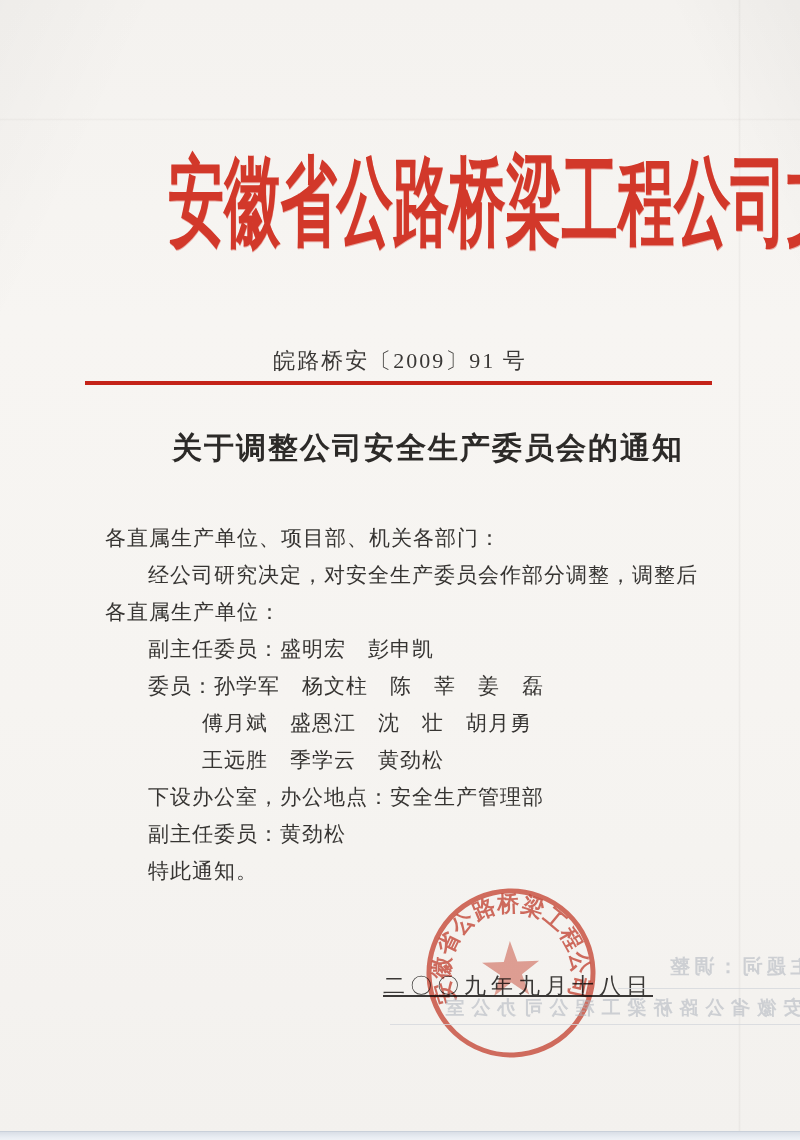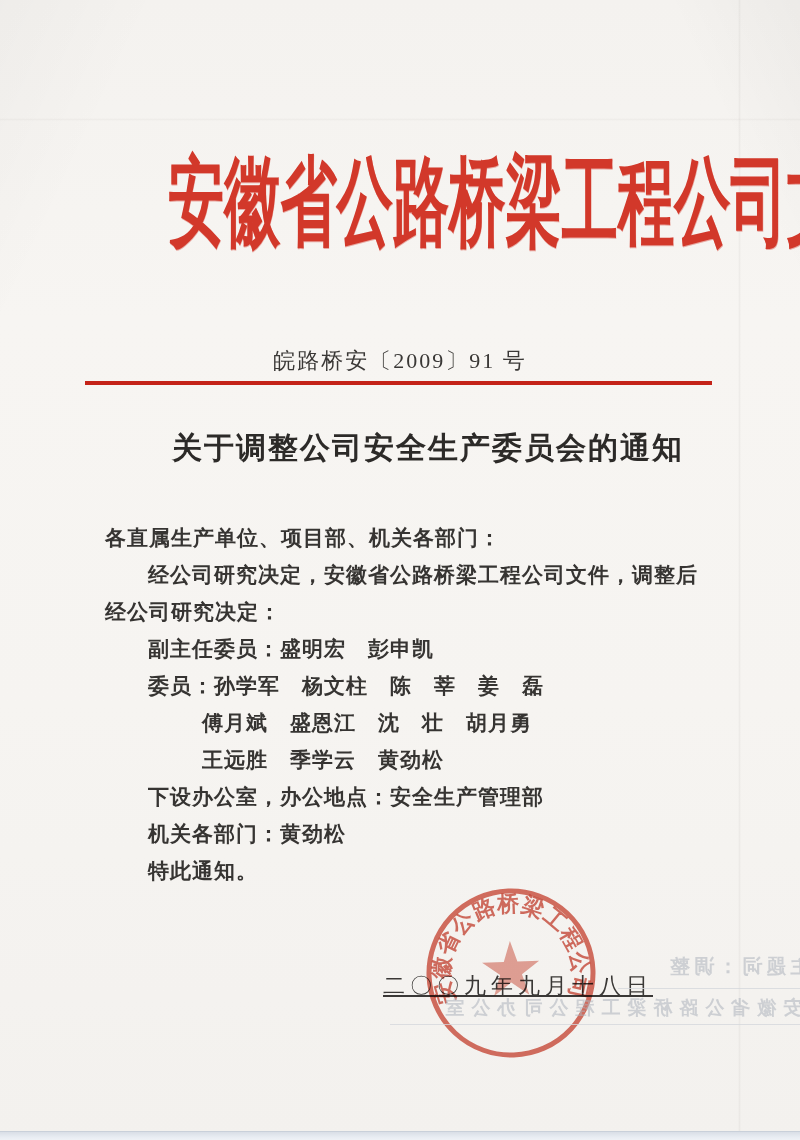--- a/index.html
+++ b/index.html
@@ -44,21 +44,21 @@
     background:#c42318;
   }
   .doc-title{
     position:absolute;top:428px;left:0;width:800px;
     text-align:center;font-size:30px;font-weight:bold;color:#2c2a28;
     letter-spacing:2px;
     padding-left:28px;
   }
   .body-text{
     position:absolute;top:520px;left:105px;width:600px;
-    font-size:21px;line-height:37px;color:#363432;font-weight:bold;
+    font-size:21px;line-height:37px;color:#363432;
   }
   .line{white-space:pre;letter-spacing:1px;}
   .ind-0{padding-left:0;}
   .ind-1{padding-left:43px;}
   .ind-2{padding-left:97px;}
   .date-line{
     position:absolute;top:971px;left:383px;
     font-size:22px;color:#3a3836;letter-spacing:5px;white-space:nowrap;text-decoration:underline;
   }
   .seal{
@@ -98,28 +98,28 @@
   <div class="header-title">安徽省公路桥梁工程公司文件</div>
 
   <div class="doc-number">皖路桥安〔2009〕91 号</div>
 
   <div class="red-rule"></div>
 
   <div class="doc-title">关于调整公司安全生产委员会的通知</div>
 
   <div class="body-text">
     <div class="line ind-0">各直属生产单位、项目部、机关各部门：</div>
-    <div class="line ind-1">经公司研究决定，安徽省公路桥梁工程公司文件，调整后</div>
-    <div class="line ind-0">经公司研究决定：</div>
+    <div class="line ind-1">经公司研究决定，对安全生产委员会作部分调整，调整后</div>
+    <div class="line ind-0">各直属生产单位：</div>
     <div class="line ind-1">副主任委员：盛明宏　彭申凯</div>
     <div class="line ind-1">委员：孙学军　杨文柱　陈　莘　姜　磊</div>
     <div class="line ind-2">傅月斌　盛恩江　沈　壮　胡月勇</div>
     <div class="line ind-2">王远胜　季学云　黄劲松</div>
     <div class="line ind-1">下设办公室，办公地点：安全生产管理部</div>
-    <div class="line ind-1">机关各部门：黄劲松</div>
+    <div class="line ind-1">副主任委员：黄劲松</div>
     <div class="line ind-1">特此通知。</div>
   </div>
 
   <div class="date-line">二〇〇九年九月十八日</div>
 
   <svg class="seal" viewBox="0 0 176 176" xmlns="http://www.w3.org/2000/svg">
     <circle cx="88" cy="88" r="82" fill="none" stroke="rgba(207,74,56,0.85)" stroke-width="5"></circle>
     <polygon points="88,56 94.8,76.7 116.5,76.7 98.9,89.6 105.6,110.3 88,97.5 70.4,110.3 77.1,89.6 59.5,76.7 81.2,76.7" fill="rgba(208,80,60,0.55)"></polygon>
     <defs>
       <path id="sealArc" d="M 29.7 109.2 A 62 62 0 1 1 146.3 109.2" fill="none"></path>

